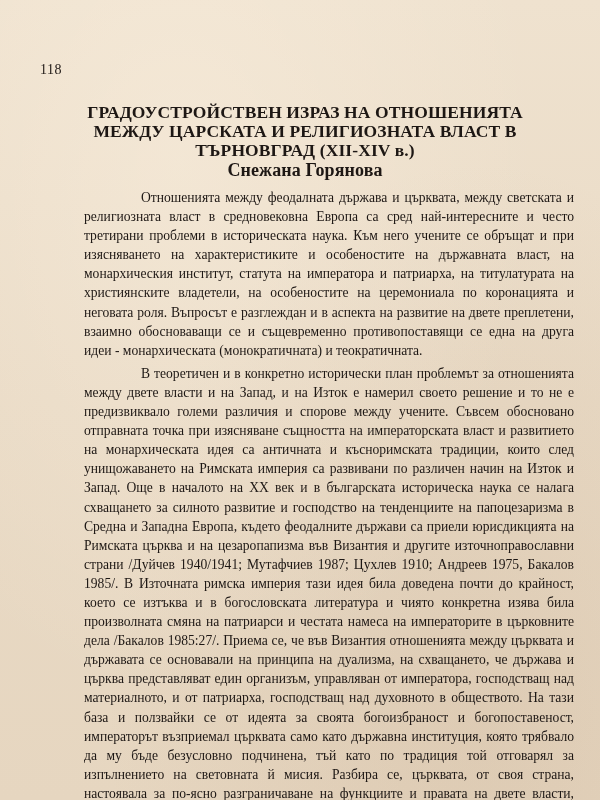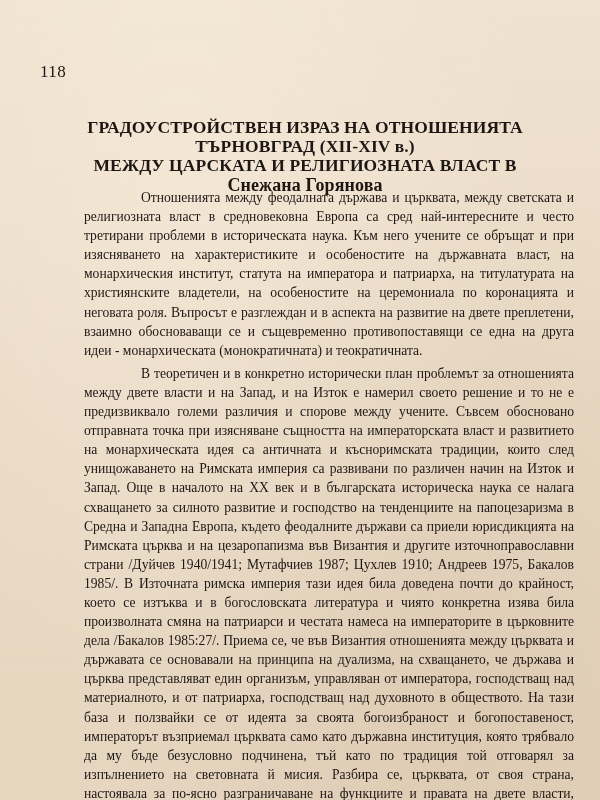--- a/index.html
+++ b/index.html
@@ -20,27 +20,27 @@
         radial-gradient(ellipse at 30% 20%, rgba(255,245,230,0.35), rgba(0,0,0,0) 60%),
         radial-gradient(ellipse at 80% 90%, rgba(180,150,120,0.18), rgba(0,0,0,0) 55%),
         linear-gradient(180deg, #efe2cf 0%, #e9dac5 50%, #e6d6c0 100%);
       font-family: "Liberation Serif", "DejaVu Serif", serif;
       color: #1d1714;
     }
     .page-number {
       position: absolute;
       left: 40px;
       top: 62px;
-      font-size: 17px;
+      font-size: 14px;
       letter-spacing: 0.5px;
     }
     .title-block {
       position: absolute;
       left: 60px;
-      top: 118px;
+      top: 103px;
       width: 490px;
       text-align: center;
       font-weight: bold;
       font-size: 17.5px;
       line-height: 19px;
       letter-spacing: 0.1px;
     }
     .title-line { display: block; white-space: nowrap; }
     .author {
       display: block;
@@ -65,22 +65,22 @@
     .body-text p.last-cut { text-align-last: justify; }
   </style>
 </head>
 <body>
 
 <div class="page">
   <div class="page-number">118</div>
 
   <div class="title-block">
     <span class="title-line">ГРАДОУСТРОЙСТВЕН ИЗРАЗ НА ОТНОШЕНИЯТА</span>
+    <span class="title-line">МЕЖДУ ЦАРСКАТА И РЕЛИГИОЗНАТА ВЛАСТ В</span>
     <span class="title-line">ТЪРНОВГРАД (XII-XIV в.)</span>
-    <span class="title-line">МЕЖДУ ЦАРСКАТА И РЕЛИГИОЗНАТА ВЛАСТ В</span>
     <span class="author">Снежана Горянова</span>
   </div>
 
   <div class="body-text">
     <p>Отношенията между феодалната държава и църквата, между светската и религиозната власт в средновековна Европа са сред най-интересните и често третирани проблеми в историческата наука. Към него учените се обръщат и при изясняването на характеристиките и особеностите на държавната власт, на монархическия институт, статута на императора и патриарха, на титулатурата на християнските владетели, на особеностите на церемониала по коронацията и неговата роля. Въпросът е разглеждан и в аспекта на развитие на двете преплетени, взаимно обосноваващи се и същевременно противопоставящи се една на друга идеи - монархическата (монократичната) и теократичната.</p>
     <p class="last-cut">В теоретичен и в конкретно исторически план проблемът за отношенията между двете власти и на Запад, и на Изток е намерил своето решение и то не е предизвиквало големи различия и спорове между учените. Съвсем обосновано отправната точка при изясняване същността на императорската власт и развитието на монархическата идея са античната и късноримската традиции, които след унищожаването на Римската империя са развивани по различен начин на Изток и Запад. Още в началото на XX век и в българската историческа наука се налага схващането за силното развитие и господство на тенденциите на папоцезаризма в Средна и Западна Европа, където феодалните държави са приели юрисдикцията на Римската църква и на цезаропапизма във Византия и другите източноправославни страни /Дуйчев 1940/1941; Мутафчиев 1987; Цухлев 1910; Андреев 1975, Бакалов 1985/. В Източната римска империя тази идея била доведена почти до крайност, което се изтъква и в богословската литература и чиято конкретна изява била произволната смяна на патриарси и честата намеса на императорите в църковните дела /Бакалов 1985:27/. Приема се, че във Византия отношенията между църквата и държавата се основавали на принципа на дуализма, на схващането, че държава и църква представляват един организъм, управляван от императора, господстващ над материалното, и от патриарха, господстващ над духовното в обществото. На тази база и ползвайки се от идеята за своята богоизбраност и богопоставеност, императорът възприемал църквата само като държавна институция, която трябвало да му бъде безусловно подчинена, тъй като по традиция той отговарял за изпълнението на световната й мисия. Разбира се, църквата, от своя страна, настоявала за по-ясно разграничаване на функциите и правата на двете власти, което довеждало до чести конфликти. Въпреки това противоречията никога не достигали до крайност, поради господстващото в източноправославния свят убеждение, че църквата не може да съществува без държавата и държавата</p>
   </div>
 </div>
 
 </body></html>

